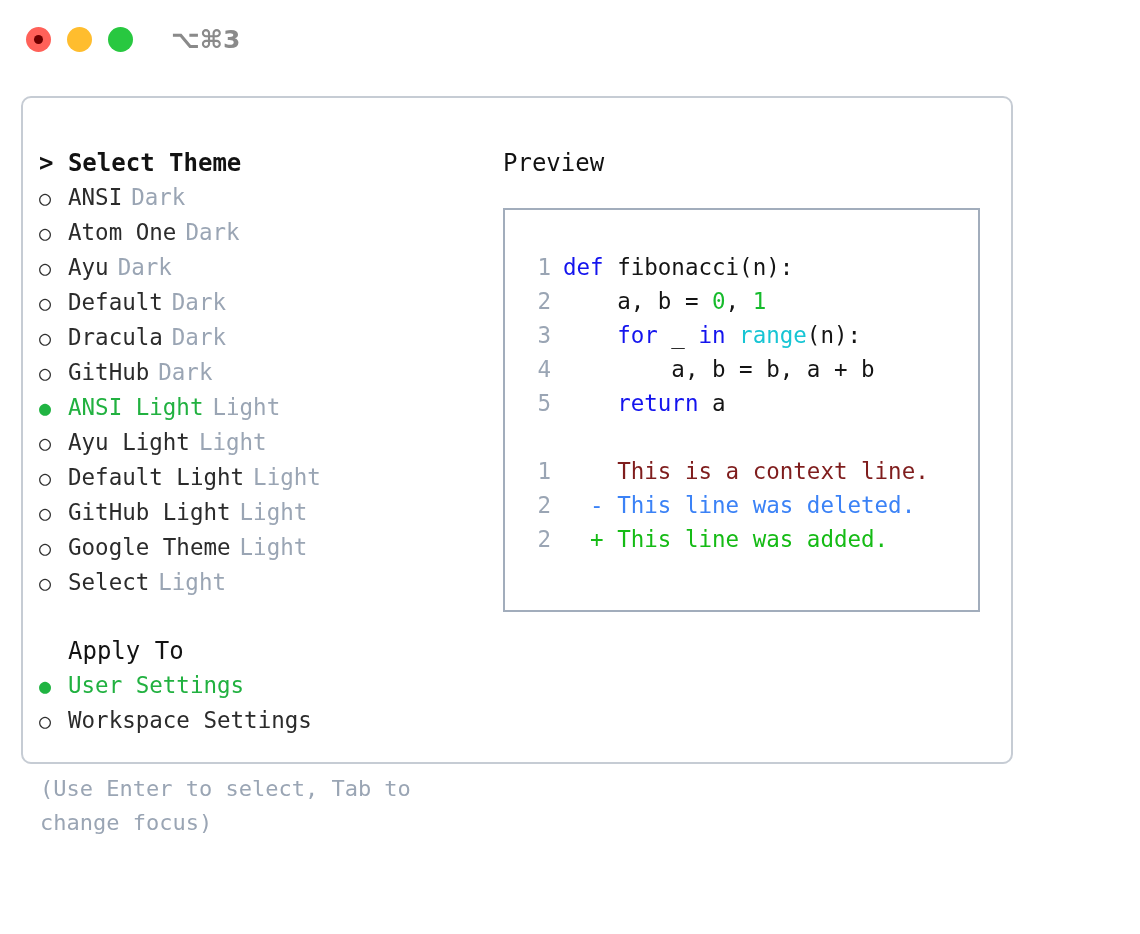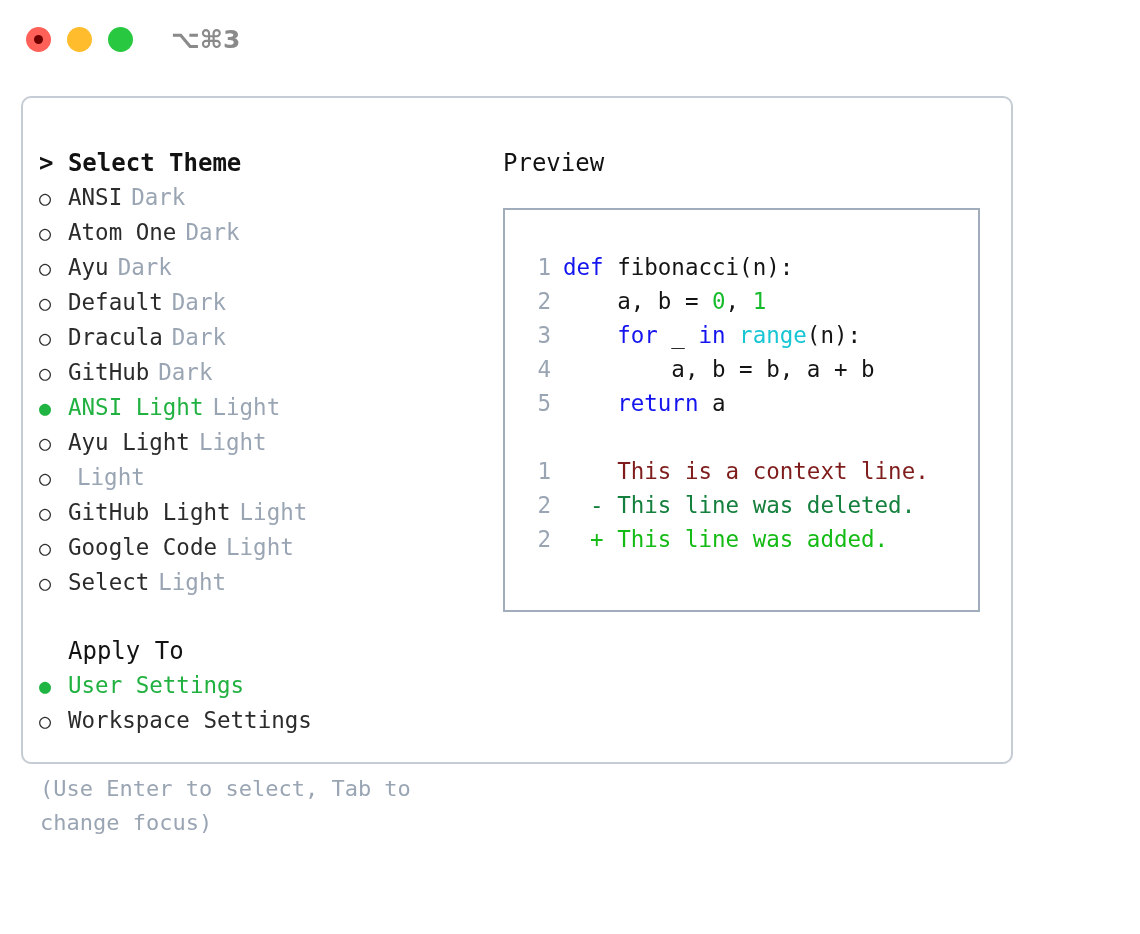--- a/index.html
+++ b/index.html
@@ -169,21 +169,21 @@
     margin-right: 12px;
   }
   .code-text { color: #141414; }
   .tok-kw  { color: #1414ee; }
   .tok-fn  { color: #17c5d4; }
   .tok-num { color: #16bb2c; }
 
   .blank-line { height: 34px; }
 
   .diff-ctx  { color: #7f1d1d; }
-  .diff-del  { color: #15803d; }
+  .diff-del  { color: #3b82f6; }
   .diff-add  { color: #15bb15; }
 </style>
 </head>
 <body>
 
 <div id="window">
 
   <div id="titlebar">
     <div class="dot dot-red">
       <div class="inner"></div>
@@ -202,23 +202,23 @@
 
         <div id="theme-options">
             <div class="option-row"><span class="bullet">○</span><span class="opt-label">ANSI</span><span class="opt-tag">Dark</span></div>
             <div class="option-row"><span class="bullet">○</span><span class="opt-label">Atom One</span><span class="opt-tag">Dark</span></div>
             <div class="option-row"><span class="bullet">○</span><span class="opt-label">Ayu</span><span class="opt-tag">Dark</span></div>
             <div class="option-row"><span class="bullet">○</span><span class="opt-label">Default</span><span class="opt-tag">Dark</span></div>
             <div class="option-row"><span class="bullet">○</span><span class="opt-label">Dracula</span><span class="opt-tag">Dark</span></div>
             <div class="option-row"><span class="bullet">○</span><span class="opt-label">GitHub</span><span class="opt-tag">Dark</span></div>
             <div class="option-row selected"><span class="bullet">●</span><span class="opt-label">ANSI Light</span><span class="opt-tag">Light</span></div>
             <div class="option-row"><span class="bullet">○</span><span class="opt-label">Ayu Light</span><span class="opt-tag">Light</span></div>
-            <div class="option-row"><span class="bullet">○</span><span class="opt-tag">Light</span></div>
+            <div class="option-row"><span class="bullet">○</span><span class="opt-label">Default Light</span><span class="opt-tag">Light</span></div>
             <div class="option-row"><span class="bullet">○</span><span class="opt-label">GitHub Light</span><span class="opt-tag">Light</span></div>
-            <div class="option-row"><span class="bullet">○</span><span class="opt-label">Google Code</span><span class="opt-tag">Light</span></div>
+            <div class="option-row"><span class="bullet">○</span><span class="opt-label">Google Theme</span><span class="opt-tag">Light</span></div>
             <div class="option-row"><span class="bullet">○</span><span class="opt-label">Select</span><span class="opt-tag">Light</span></div>
           </div>
 
         <div class="spacer-block"></div>
 
         <div class="section-header plain">Apply To</div>
 
         <div id="apply-options">
             <div class="option-row selected"><span class="bullet">●</span><span class="opt-label">User Settings</span></div>
             <div class="option-row"><span class="bullet">○</span><span class="opt-label">Workspace Settings</span></div>

